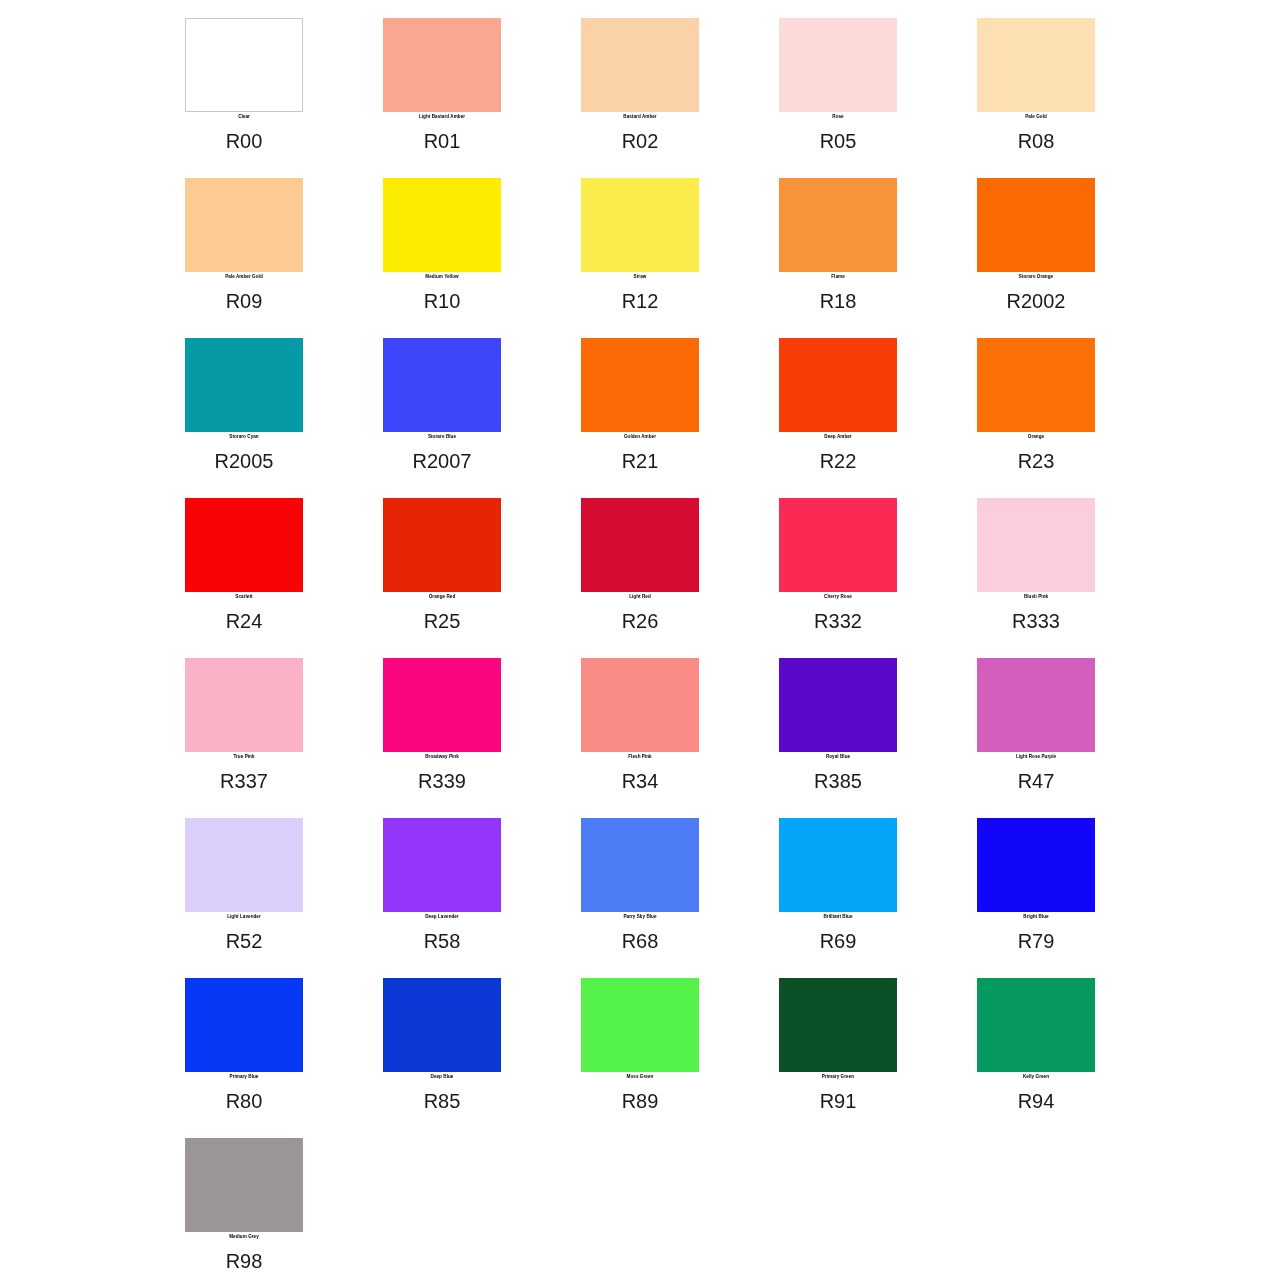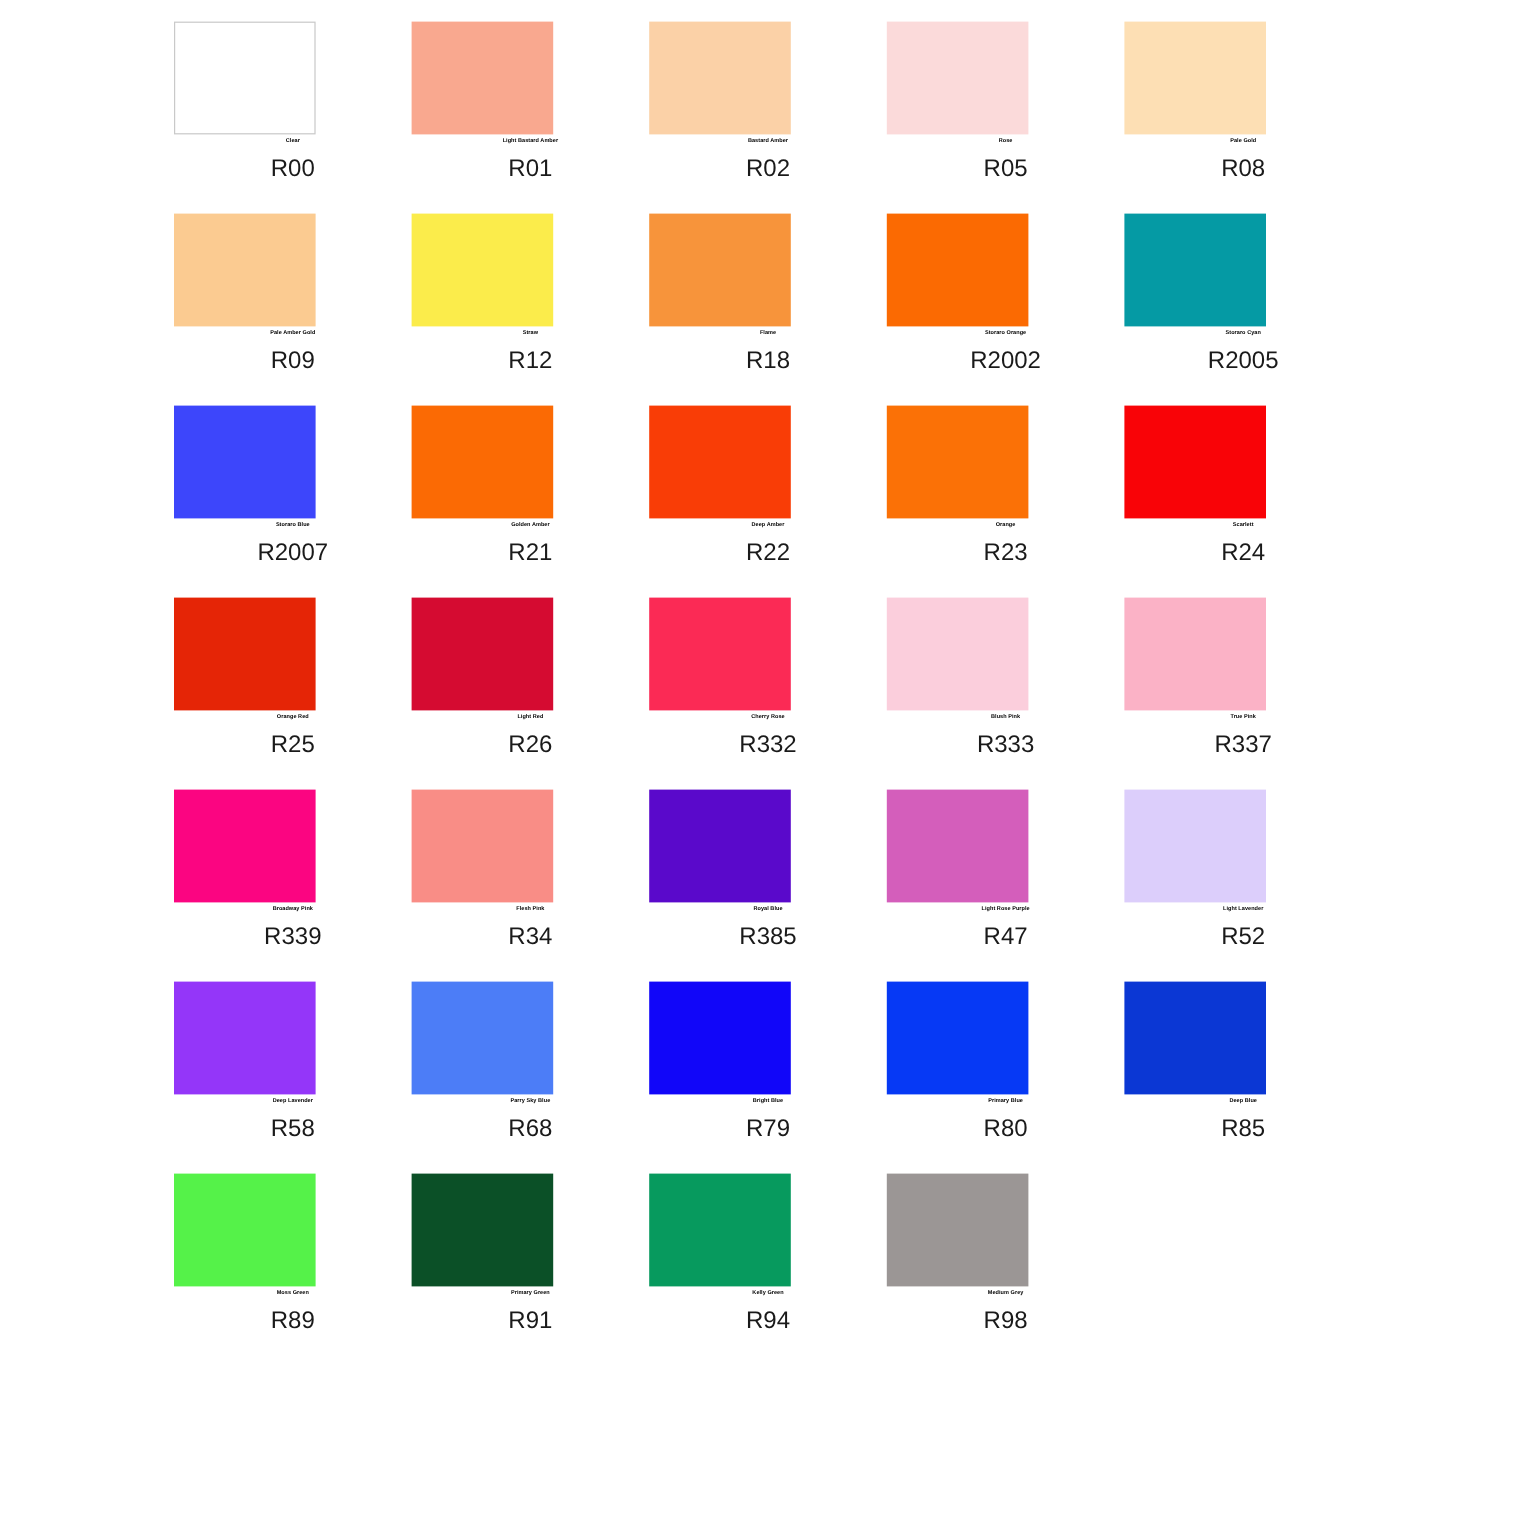--- a/index.html
+++ b/index.html
@@ -20,20 +20,21 @@
     grid-template-rows: repeat(8, 160px);
     justify-content: center;
     align-content: start;
     padding-top: 18px;
     box-sizing: border-box;
     width: 1280px;
   }
   .swatch-cell {
     display: flex;
     flex-direction: column;
+    align-items: center;
     width: 198px;
   }
   .swatch-chip {
     width: 118px;
     height: 94px;
     box-sizing: border-box;
   }
   .swatch-chip.bordered {
     border: 1px solid #c9c9c9;
   }
@@ -84,20 +85,25 @@
       <div class="swatch-chip" title="Pale Gold" style="background-color: rgb(253, 223, 180);"></div>
       <div class="swatch-colorname">Pale Gold</div>
       <div class="swatch-code">R08</div>
     </div>
     <div class="swatch-cell">
       <div class="swatch-chip" title="Pale Amber Gold" style="background-color: rgb(251, 203, 145);"></div>
       <div class="swatch-colorname">Pale Amber Gold</div>
       <div class="swatch-code">R09</div>
     </div>
     <div class="swatch-cell">
+      <div class="swatch-chip" title="Medium Yellow" style="background-color: rgb(252, 236, 0);"></div>
+      <div class="swatch-colorname">Medium Yellow</div>
+      <div class="swatch-code">R10</div>
+    </div>
+    <div class="swatch-cell">
       <div class="swatch-chip" title="Straw" style="background-color: rgb(251, 236, 75);"></div>
       <div class="swatch-colorname">Straw</div>
       <div class="swatch-code">R12</div>
     </div>
     <div class="swatch-cell">
       <div class="swatch-chip" title="Flame" style="background-color: rgb(247, 148, 59);"></div>
       <div class="swatch-colorname">Flame</div>
       <div class="swatch-code">R18</div>
     </div>
     <div class="swatch-cell">
@@ -189,20 +195,25 @@
       <div class="swatch-chip" title="Deep Lavender" style="background-color: rgb(148, 54, 249);"></div>
       <div class="swatch-colorname">Deep Lavender</div>
       <div class="swatch-code">R58</div>
     </div>
     <div class="swatch-cell">
       <div class="swatch-chip" title="Parry Sky Blue" style="background-color: rgb(76, 125, 247);"></div>
       <div class="swatch-colorname">Parry Sky Blue</div>
       <div class="swatch-code">R68</div>
     </div>
     <div class="swatch-cell">
+      <div class="swatch-chip" title="Brilliant Blue" style="background-color: rgb(3, 166, 249);"></div>
+      <div class="swatch-colorname">Brilliant Blue</div>
+      <div class="swatch-code">R69</div>
+    </div>
+    <div class="swatch-cell">
       <div class="swatch-chip" title="Bright Blue" style="background-color: rgb(17, 6, 249);"></div>
       <div class="swatch-colorname">Bright Blue</div>
       <div class="swatch-code">R79</div>
     </div>
     <div class="swatch-cell">
       <div class="swatch-chip" title="Primary Blue" style="background-color: rgb(6, 57, 245);"></div>
       <div class="swatch-colorname">Primary Blue</div>
       <div class="swatch-code">R80</div>
     </div>
     <div class="swatch-cell">

